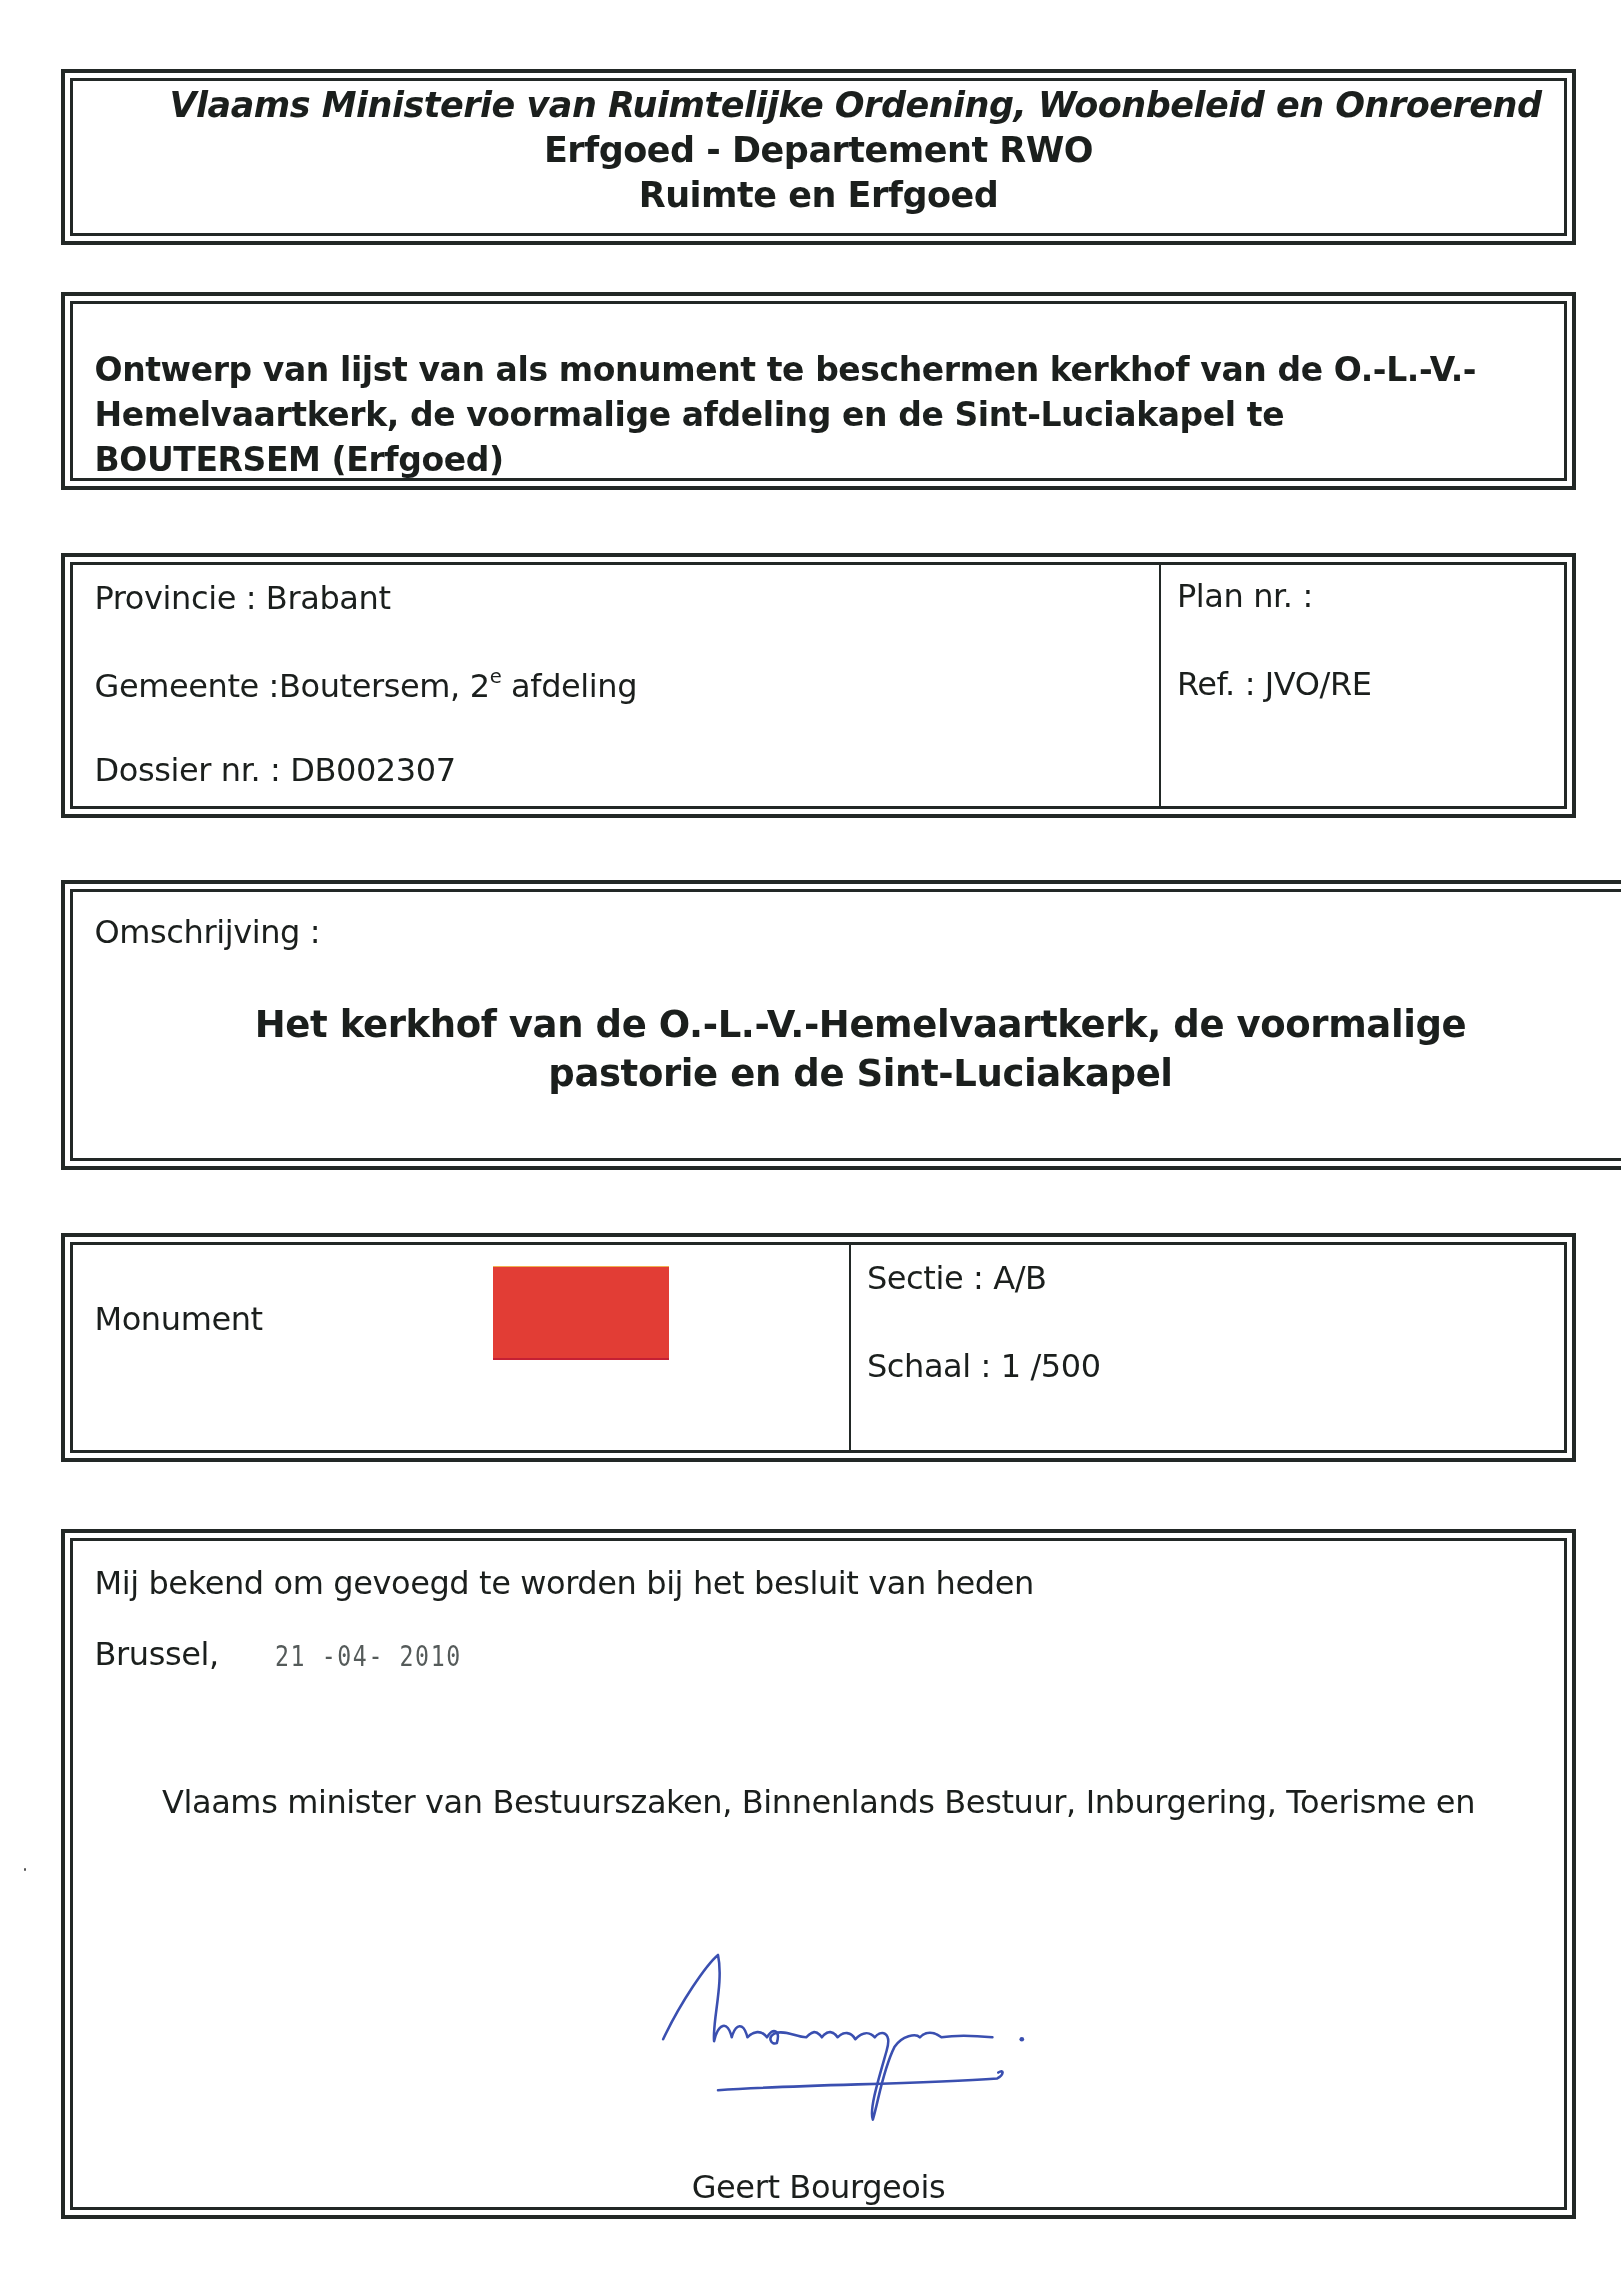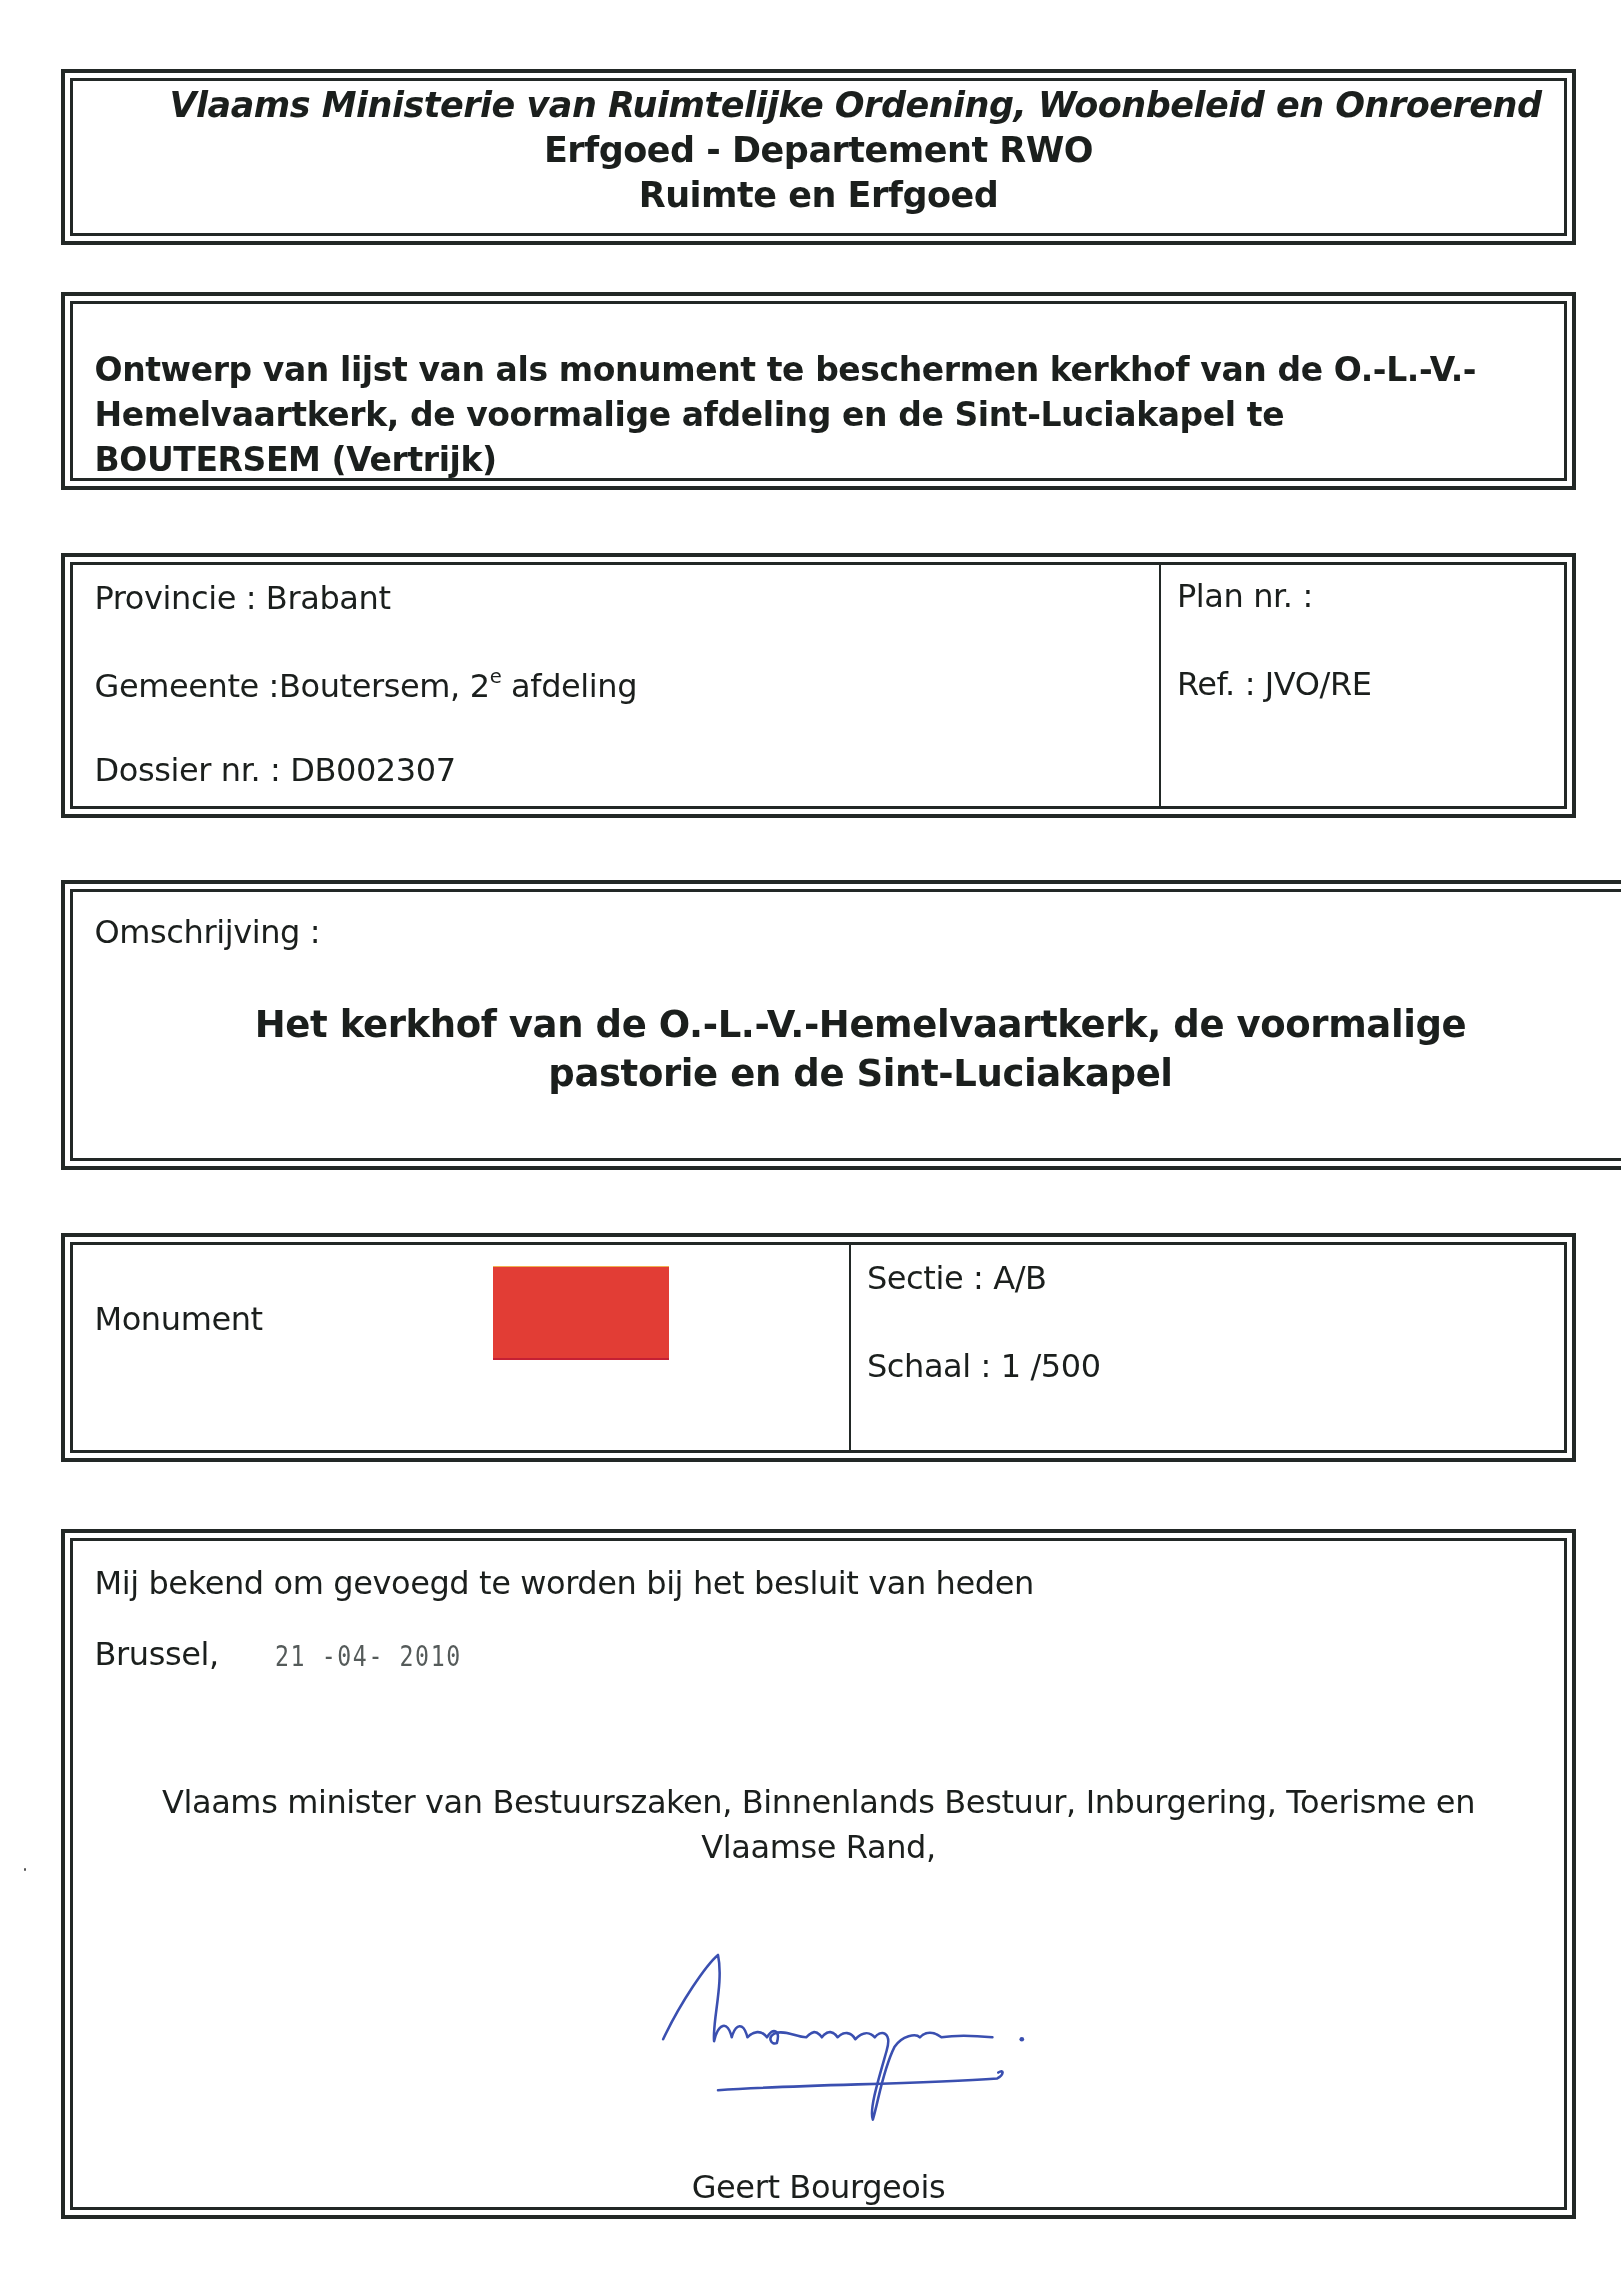--- a/index.html
+++ b/index.html
@@ -173,21 +173,21 @@
     <div class="line" style="top:49px;">Erfgoed - Departement RWO</div>
     <div class="line" style="top:94px;">Ruimte en Erfgoed</div>
   </div>
 </div>
 
 <div class="frame" id="box-title">
   <div class="frame-inner">
     <div class="text">
       <div>Ontwerp van lijst van als monument te beschermen kerkhof van de O.-L.-V.-</div>
       <div>Hemelvaartkerk, de voormalige afdeling en de Sint-Luciakapel te</div>
-      <div>BOUTERSEM (Vertrijk)</div>
+      <div>BOUTERSEM (Erfgoed)</div>
     </div>
   </div>
 </div>
 
 <div class="frame" id="box-info">
   <div class="frame-inner">
     <div class="field" style="left:21.6px; top:13.7px;">Provincie : Brabant</div>
     <div class="field" style="left:21.6px; top:100px;"><span>Gemeente :Boutersem, 2</span><sup class="sup-e">e</sup><span> afdeling</span></div>
     <div class="field" style="left:21.6px; top:186px;">Dossier nr. : DB002307</div>
     <div class="divider"></div>
@@ -216,21 +216,20 @@
   </div>
 </div>
 
 <div class="frame" id="box-sign">
   <div class="frame-inner">
     <div class="field" style="left:21.6px; top:23.5px;">Mij bekend om gevoegd te worden bij het besluit van heden</div>
     <div class="field" style="left:21.6px; top:94px;">Brussel,</div>
     <div class="stamp">21 -04- 2010</div>
     <div class="minister">
       <div>Vlaams minister van Bestuurszaken, Binnenlands Bestuur, Inburgering, Toerisme en</div>
-      <div>Vlaamse Rand,</div>
     </div>
     <svg class="signature" viewBox="0 0 420 200">
       <g fill="none" stroke="#3a4fb0" stroke-width="2.6" stroke-linecap="round" stroke-linejoin="round">
         <path d="M 4 88 C 22 50, 48 12, 60 2 C 66 30, 54 70, 56 90 C 60 72, 70 68, 74 86 C 78 72, 86 70, 90 86 C 96 80, 104 78, 110 86 C 116 76, 124 78, 120 92 C 114 94, 110 86, 118 82 C 128 78, 140 86, 150 86 C 156 80, 160 78, 166 86 C 172 78, 178 80, 182 86 C 188 80, 196 80, 200 88 C 208 80, 214 80, 220 86 C 226 78, 238 80, 232 100 C 224 128, 214 160, 218 170 C 224 150, 228 120, 240 96 C 248 84, 262 82, 266 86 C 272 80, 280 80, 288 86 C 300 84, 320 84, 340 86"></path>
         <path d="M 60 140 C 150 134, 260 134, 345 128 C 352 124, 352 118, 346 122"></path>
       </g>
       <circle cx="370" cy="88" r="2.4" fill="#3a4fb0"></circle>
     </svg>
     <div class="signer">Geert Bourgeois</div>
   </div>

